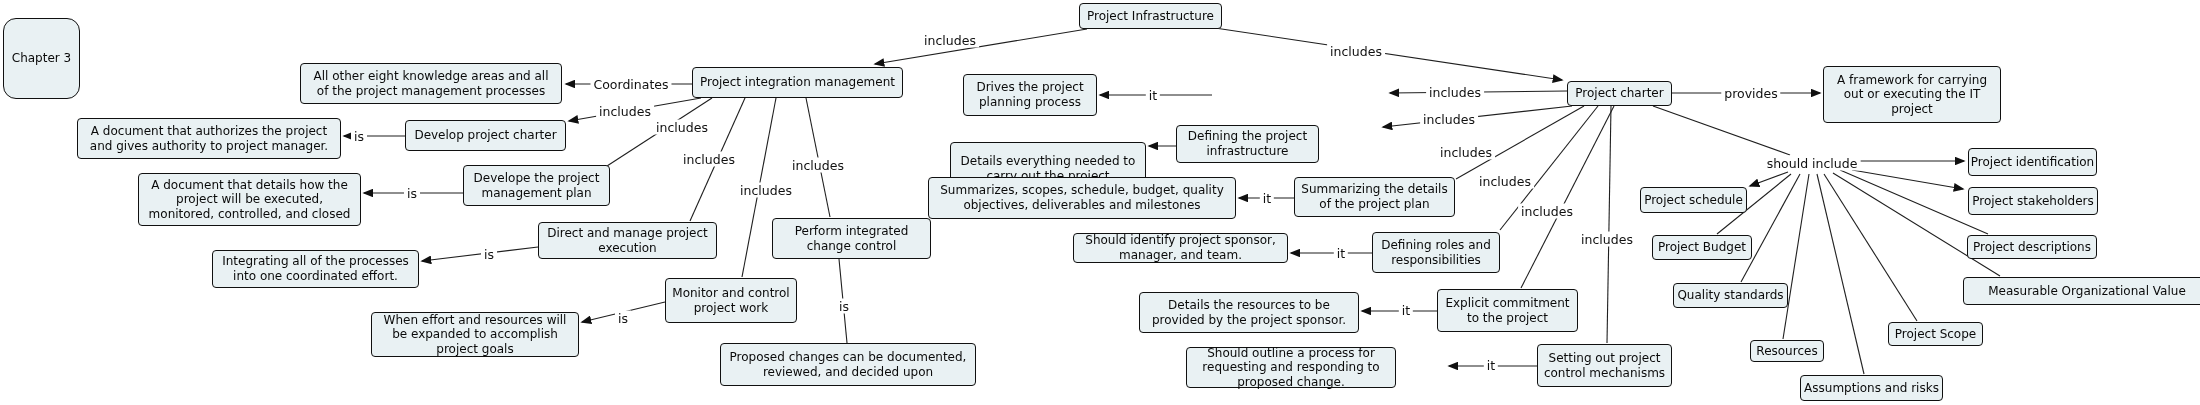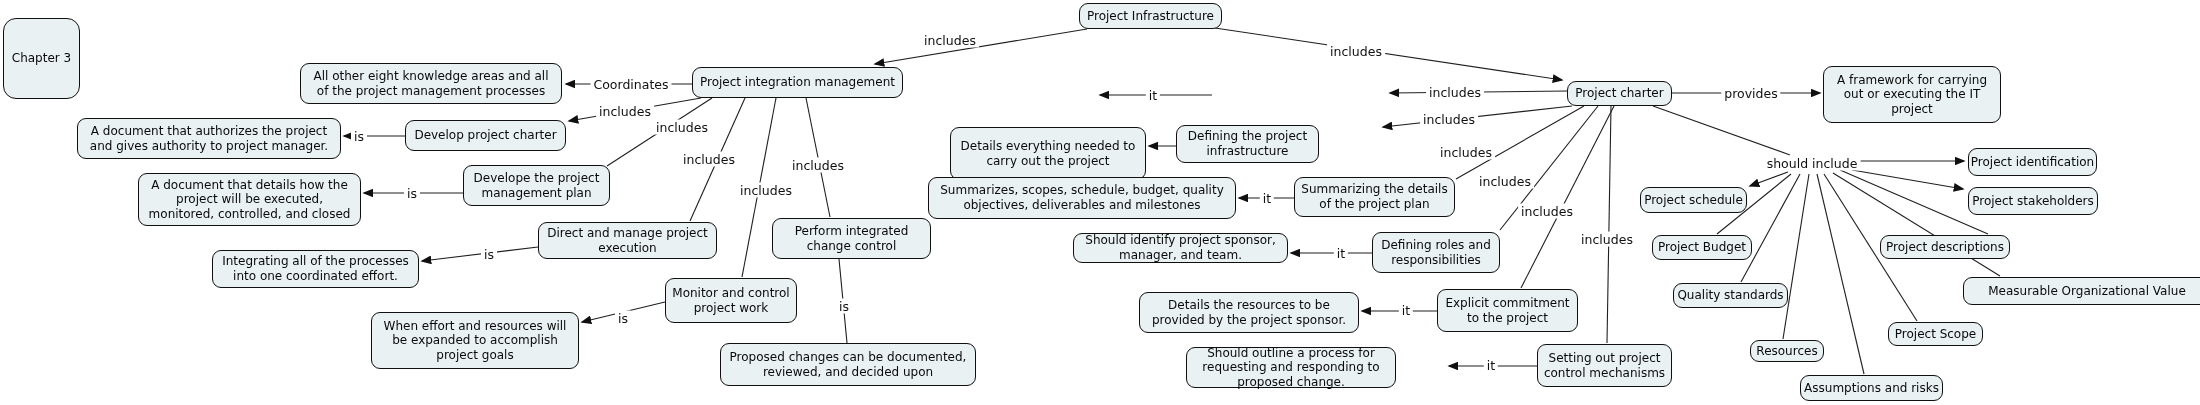--- a/index.html
+++ b/index.html
@@ -6,21 +6,21 @@
   .canvas{
     position:relative;width:2200px;height:405px;background:var(--background,#fff);
     font-family:"DejaVu Sans","Liberation Sans",sans-serif;overflow:hidden;
   }
   .wires{position:absolute;left:0;top:0;z-index:0;}
   .wires line{stroke:var(--line,#1f1f1f);stroke-width:1.1;}
   .node{
     position:absolute;z-index:2;box-sizing:border-box;
     display:flex;align-items:center;justify-content:center;text-align:center;
     background:var(--node-fill,#e9f1f3);border:1.2px solid var(--node-border,#101010);
-    border-radius:9px;padding:2px 5px;font-size:12px;line-height:1.22;color:#0a0a0a;
+    border-radius:4px;padding:2px 5px;font-size:12px;line-height:1.22;color:#0a0a0a;
   }
   .node.nw{white-space:nowrap;}
   .node.big-radius{border-radius:13px;}
   .elabel{
     position:absolute;z-index:1;transform:translate(-50%,-50%);
     background:var(--background,#fff);padding:0 3px;font-size:12.5px;color:#101010;white-space:nowrap;
   }
 </style>
 </head>
 <body>
@@ -82,45 +82,46 @@
   <div class="node nw" style="left:1079px;top:3px;width:143px;height:26px">Project Infrastructure</div>
   <div class="node nw" style="left:692px;top:67px;width:211px;height:31px">Project integration management</div>
   <div class="node" style="left:300px;top:63px;width:262px;height:41px">All other eight knowledge areas and all of the project management processes</div>
   <div class="node" style="left:77px;top:118px;width:264px;height:41px">A document that authorizes the project and gives authority to project manager.</div>
   <div class="node nw" style="left:405px;top:120px;width:161px;height:31px">Develop project charter</div>
   <div class="node" style="left:138px;top:173px;width:223px;height:53px">A document that details how the project will be executed, monitored, controlled, and closed</div>
   <div class="node" style="left:463px;top:165px;width:147px;height:41px">Develope the project management plan</div>
   <div class="node" style="left:212px;top:250px;width:207px;height:38px">Integrating all of the processes into one coordinated effort.</div>
   <div class="node" style="left:538px;top:222px;width:179px;height:37px">Direct and manage project execution</div>
   <div class="node" style="left:665px;top:278px;width:132px;height:45px">Monitor and control project work</div>
-  <div class="node" style="left:371px;top:312px;width:208px;height:57px">When effort and resources will be expanded to accomplish project goals</div>
+  <div class="node" style="left:371px;top:312px;width:208px;height:45px">When effort and resources will be expanded to accomplish project goals</div>
   <div class="node" style="left:772px;top:218px;width:159px;height:41px">Perform integrated change control</div>
   <div class="node" style="left:720px;top:343px;width:256px;height:43px">Proposed changes can be documented, reviewed, and decided upon</div>
-  <div class="node" style="left:950px;top:127px;width:196px;height:53px">Details everything needed to carry out the project</div>
+  <div class="node" style="left:963px;top:74px;width:134px;height:42px">Drives the project planning process</div>
+  <div class="node" style="left:950px;top:142px;width:196px;height:53px">Details everything needed to carry out the project</div>
   <div class="node" style="left:1176px;top:125px;width:143px;height:38px">Defining the project infrastructure</div>
   <div class="node" style="left:928px;top:177px;width:308px;height:42px">Summarizes, scopes, schedule, budget, quality objectives, deliverables and milestones</div>
   <div class="node" style="left:1294px;top:177px;width:161px;height:40px">Summarizing the details of the project plan</div>
   <div class="node" style="left:1073px;top:233px;width:215px;height:30px">Should identify project sponsor, manager, and team.</div>
   <div class="node" style="left:1372px;top:232px;width:128px;height:41px">Defining roles and responsibilities</div>
   <div class="node" style="left:1139px;top:292px;width:220px;height:41px">Details the resources to be provided by the project sponsor.</div>
   <div class="node" style="left:1437px;top:289px;width:141px;height:43px">Explicit commitment to the project</div>
   <div class="node" style="left:1186px;top:347px;width:210px;height:41px">Should outline a process for requesting and responding to proposed change.</div>
   <div class="node" style="left:1537px;top:344px;width:135px;height:43px">Setting out project control mechanisms</div>
   <div class="node nw" style="left:1567px;top:81px;width:105px;height:25px">Project charter</div>
   <div class="node" style="left:1823px;top:66px;width:178px;height:57px">A framework for carrying out or executing the IT project</div>
   <div class="node nw" style="left:1640px;top:187px;width:107px;height:26px">Project schedule</div>
   <div class="node nw" style="left:1968px;top:148px;width:129px;height:28px">Project identification</div>
   <div class="node nw" style="left:1968px;top:187px;width:130px;height:28px">Project stakeholders</div>
   <div class="node nw" style="left:1652px;top:235px;width:100px;height:25px">Project Budget</div>
   <div class="node nw" style="left:1673px;top:283px;width:115px;height:25px">Quality standards</div>
   <div class="node nw" style="left:1750px;top:340px;width:74px;height:22px">Resources</div>
   <div class="node nw" style="left:1800px;top:375px;width:143px;height:26px">Assumptions and risks</div>
   <div class="node nw" style="left:1888px;top:322px;width:95px;height:24px">Project Scope</div>
   <div class="node nw" style="left:1963px;top:277px;width:248px;height:28px">Measurable Organizational Value</div>
-  <div class="node nw" style="left:1880px;top:235px;width:130px;height:24px">Project descriptions</div>
+  <div class="node nw" style="left:1967px;top:235px;width:130px;height:24px">Project descriptions</div>
 
   <span class="elabel" style="left:950px;top:40px">includes</span>
   <span class="elabel" style="left:1356px;top:51px">includes</span>
   <span class="elabel" style="left:631px;top:84px">Coordinates</span>
   <span class="elabel" style="left:625px;top:111px">includes</span>
   <span class="elabel" style="left:682px;top:127px">includes</span>
   <span class="elabel" style="left:709px;top:159px">includes</span>
   <span class="elabel" style="left:766px;top:190px">includes</span>
   <span class="elabel" style="left:818px;top:165px">includes</span>
   <span class="elabel" style="left:359px;top:136px">is</span>

